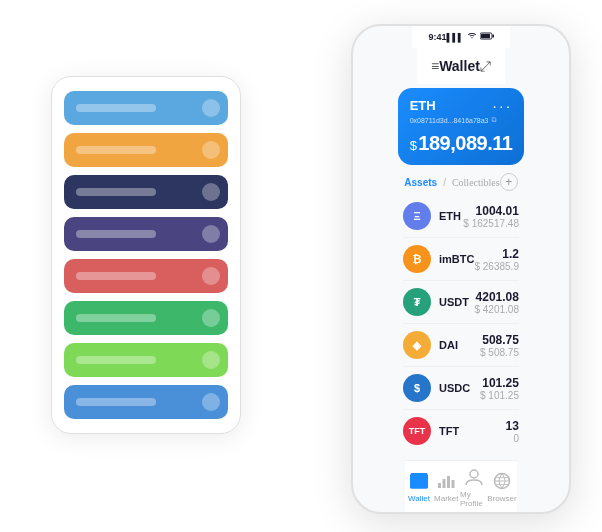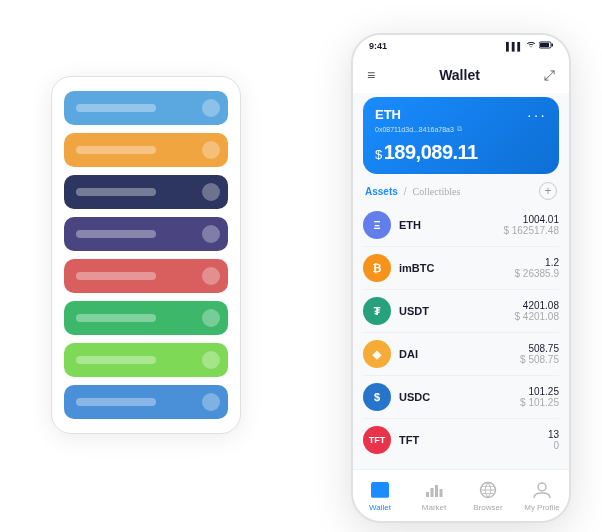--- a/index.html
+++ b/index.html
@@ -69,31 +69,32 @@
       align-items: center;
       justify-content: center;
       font-size: 9px;
       color: rgba(255,255,255,0.8);
     }
 
     
     .phone {
       position: absolute;
       right: 10px;
-      top: 17px;
+      top: 8px;
       width: 220px;
       height: 490px;
       background: #f8f9fb;
       border-radius: 30px;
       border: 2px solid #e0e0e0;
       box-shadow: 0 8px 40px rgba(0,0,0,0.13);
       overflow: hidden;
       z-index: 2;
       display: flex;
       flex-direction: column;
+      align-items: center;
     }
 
     
     .status-bar {
       background: #ffffff;
       height: 22px;
       display: flex;
       align-items: center;
       justify-content: space-between;
       padding: 0 16px;
@@ -276,22 +277,22 @@
       font-weight: 600;
       color: #1a1a2e;
       flex: 1;
     }
 
     .asset-amounts {
       text-align: right;
     }
 
     .asset-amount {
-      font-size: 10px;
-      font-weight: 400;
+      font-size: 12px;
+      font-weight: 700;
       color: #1a1a2e;
     }
 
     .asset-usd {
       font-size: 10px;
       color: #aaa;
     }
 
     
     .bottom-nav {
@@ -508,36 +509,36 @@
             <rect x="10" y="3" width="3" height="12" rx="0.5" fill="#bbb"></rect>
             <rect x="14.5" y="7" width="3" height="8" rx="0.5" fill="#bbb"></rect>
           </svg>
         </div>
         <span class="nav-label">Market</span>
       </div>
 
       <div class="bottom-nav-item">
         <div class="nav-icon-wrap">
           <svg width="18" height="18" viewBox="0 0 18 18">
+            <circle cx="9" cy="6" r="4" fill="none" stroke="#bbb" stroke-width="1.5"></circle>
+            <path d="M1 17 Q1 12 9 12 Q17 12 17 17" fill="none" stroke="#bbb" stroke-width="1.5"></path>
+          </svg>
+        </div>
+        <span class="nav-label">My Profile</span>
+      </div>
+
+      <div class="bottom-nav-item">
+        <div class="nav-icon-wrap">
+          <svg width="18" height="18" viewBox="0 0 18 18">
             <circle cx="9" cy="9" r="7.5" fill="none" stroke="#bbb" stroke-width="1.5"></circle>
             <path d="M9 1.5 Q12 6 12 9 Q12 12 9 16.5 Q6 12 6 9 Q6 6 9 1.5Z" fill="none" stroke="#bbb" stroke-width="1"></path>
             <path d="M1.5 9 L16.5 9" stroke="#bbb" stroke-width="1"></path>
             <path d="M2.5 5.5 L15.5 5.5" stroke="#bbb" stroke-width="0.8"></path>
             <path d="M2.5 12.5 L15.5 12.5" stroke="#bbb" stroke-width="0.8"></path>
           </svg>
         </div>
         <span class="nav-label">Browser</span>
       </div>
 
-      <div class="bottom-nav-item">
-        <div class="nav-icon-wrap">
-          <svg width="18" height="18" viewBox="0 0 18 18">
-            <circle cx="9" cy="6" r="4" fill="none" stroke="#bbb" stroke-width="1.5"></circle>
-            <path d="M1 17 Q1 12 9 12 Q17 12 17 17" fill="none" stroke="#bbb" stroke-width="1.5"></path>
-          </svg>
-        </div>
-        <span class="nav-label">My Profile</span>
-      </div>
-
     </div>
 
   </div>
 </div>
 
 </body></html>

